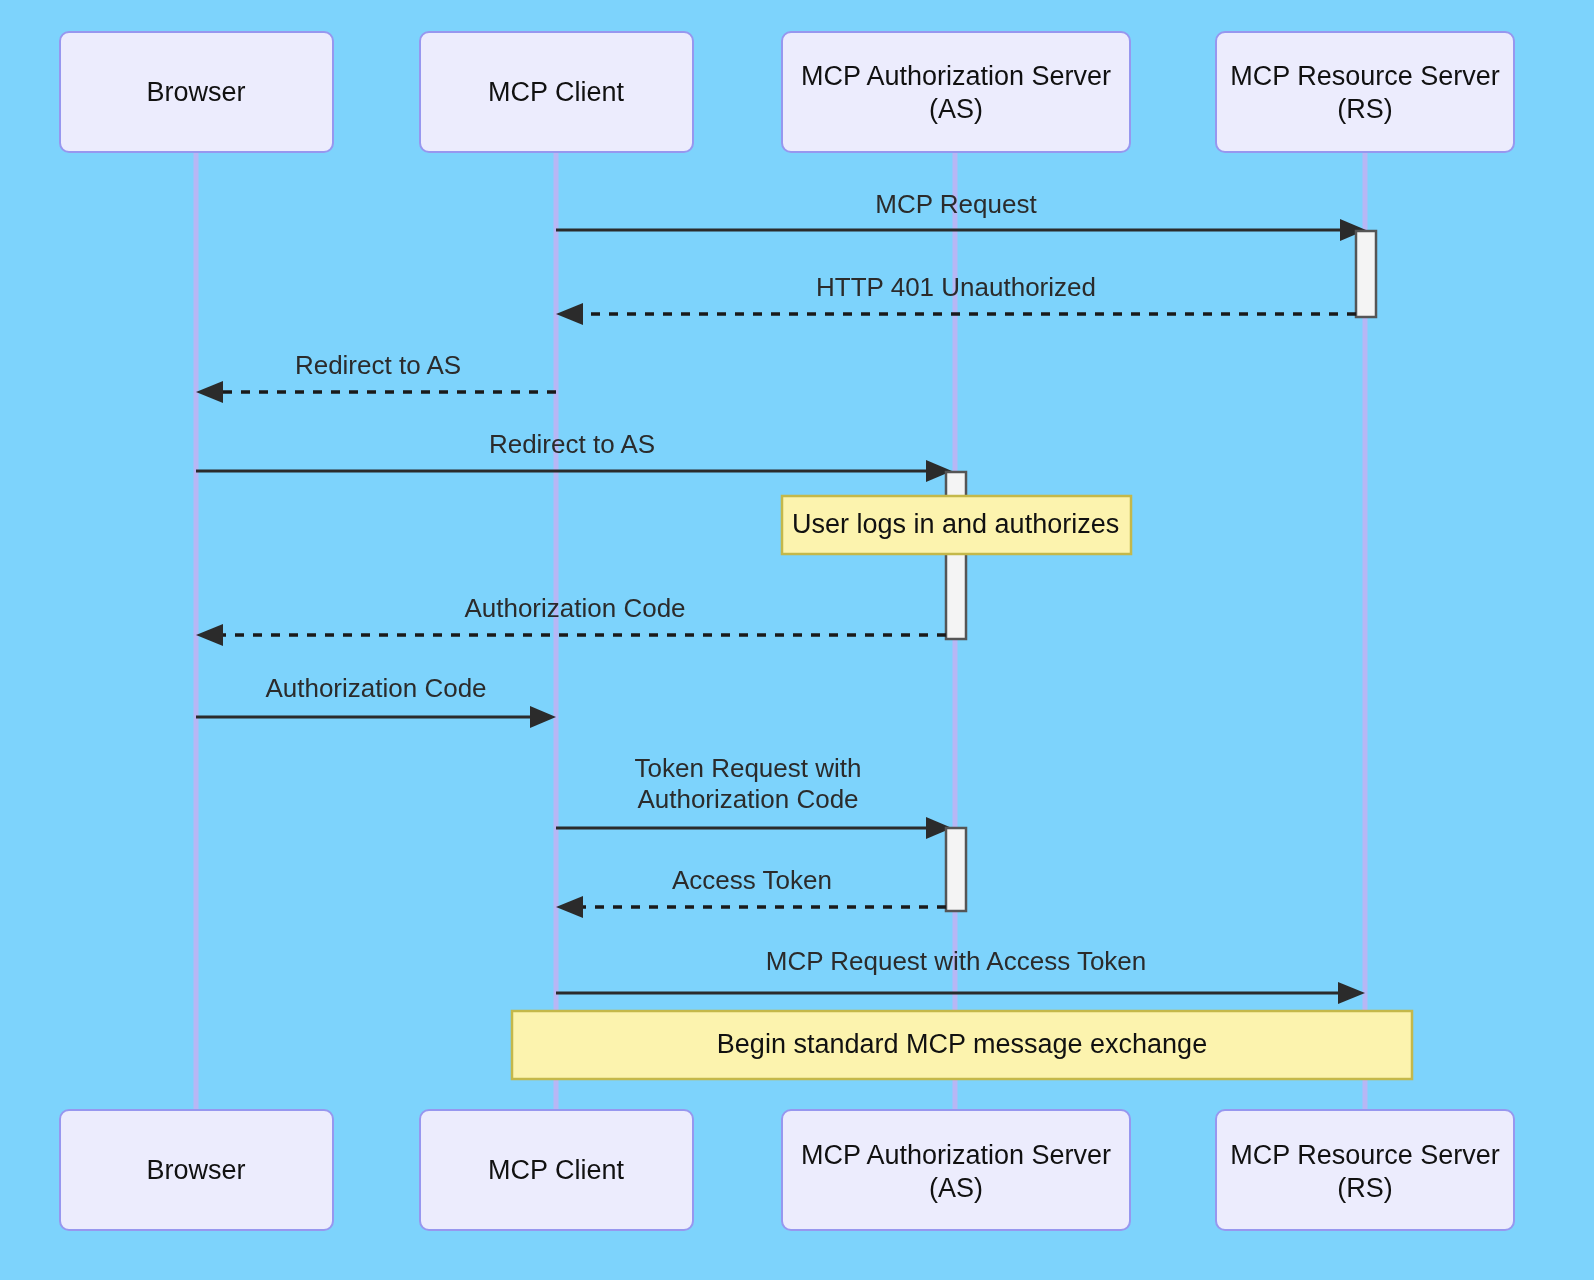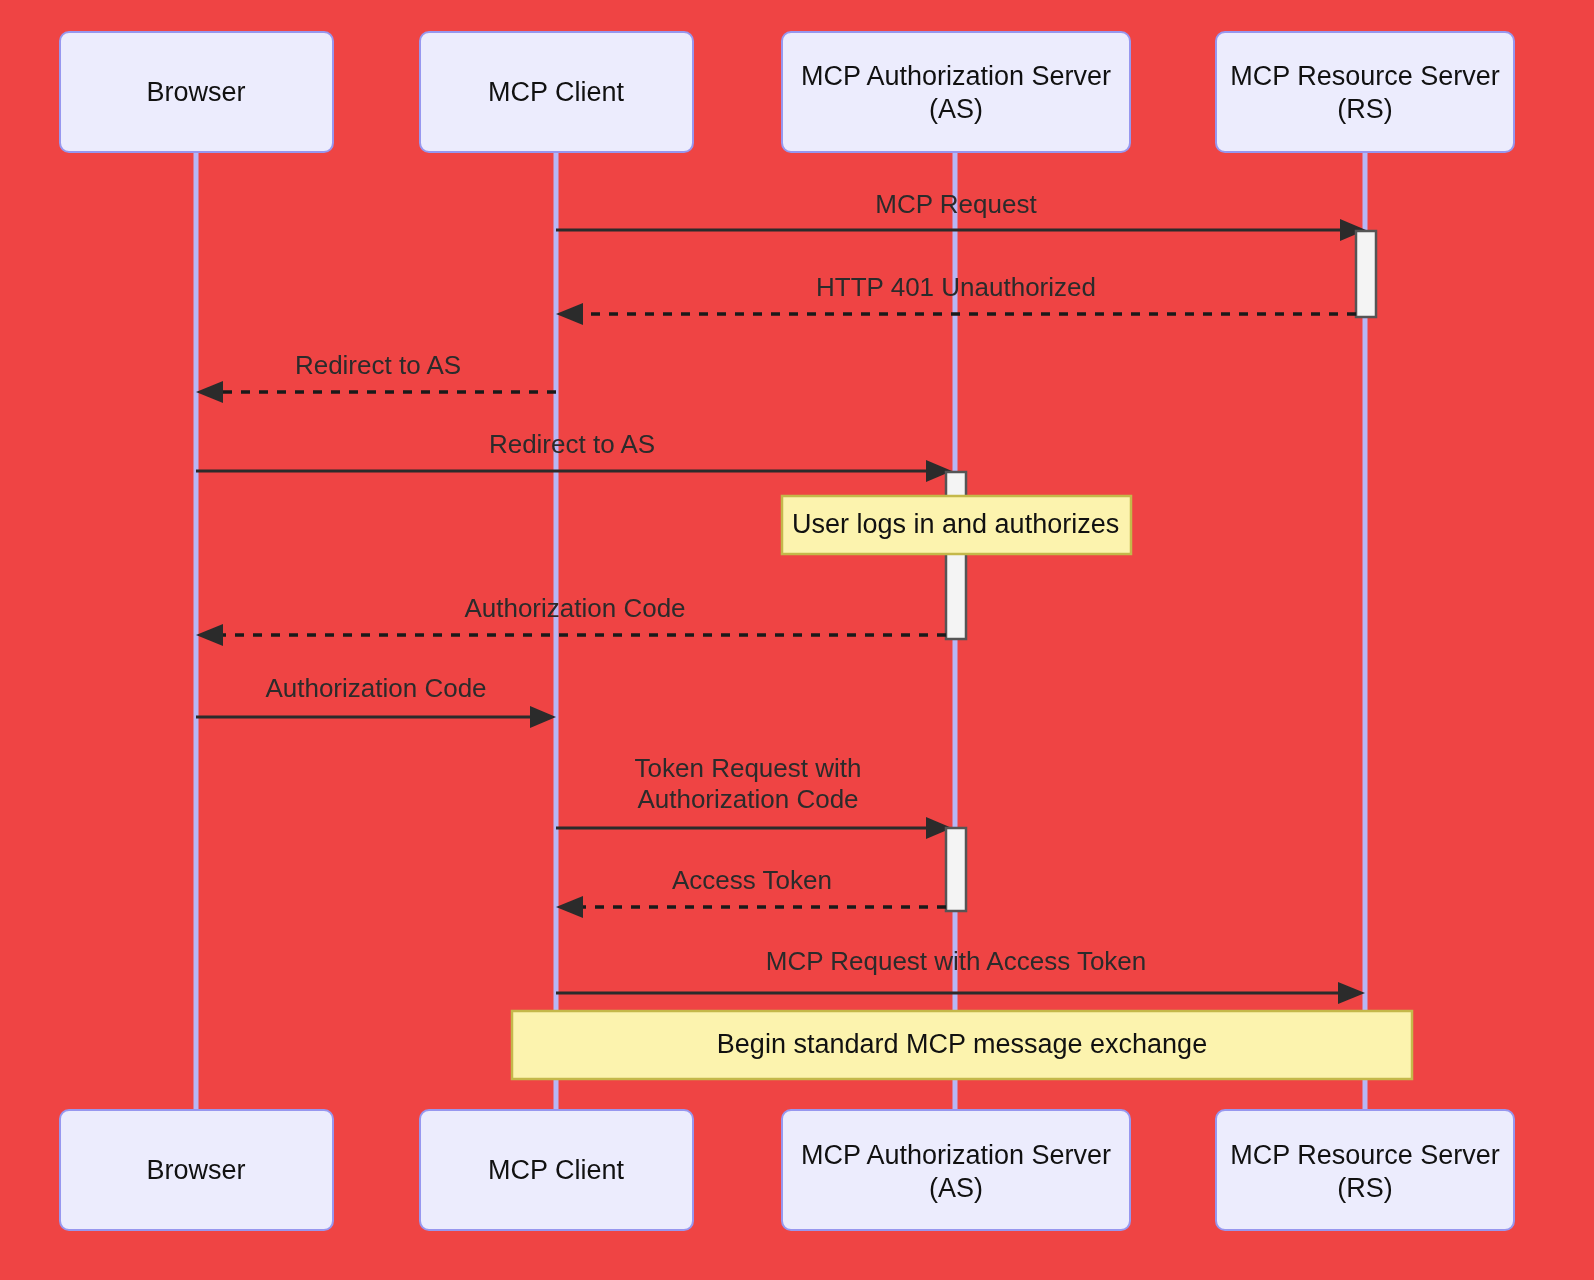--- a/index.html
+++ b/index.html
@@ -7,21 +7,21 @@
     padding: 0;
     background: #ffffff;
   }
   body {
     font-family: "Liberation Sans", sans-serif;
   }
   #diagram-root {
     position: relative;
     width: 1594px;
     height: 1280px;
-    background: #ef4444;
+    background: #7dd3fc;
     overflow: hidden;
   }
   svg.seq {
     position: absolute;
     left: 0;
     top: 0;
     width: 1594px;
     height: 1280px;
   }
   .participant-rect {

